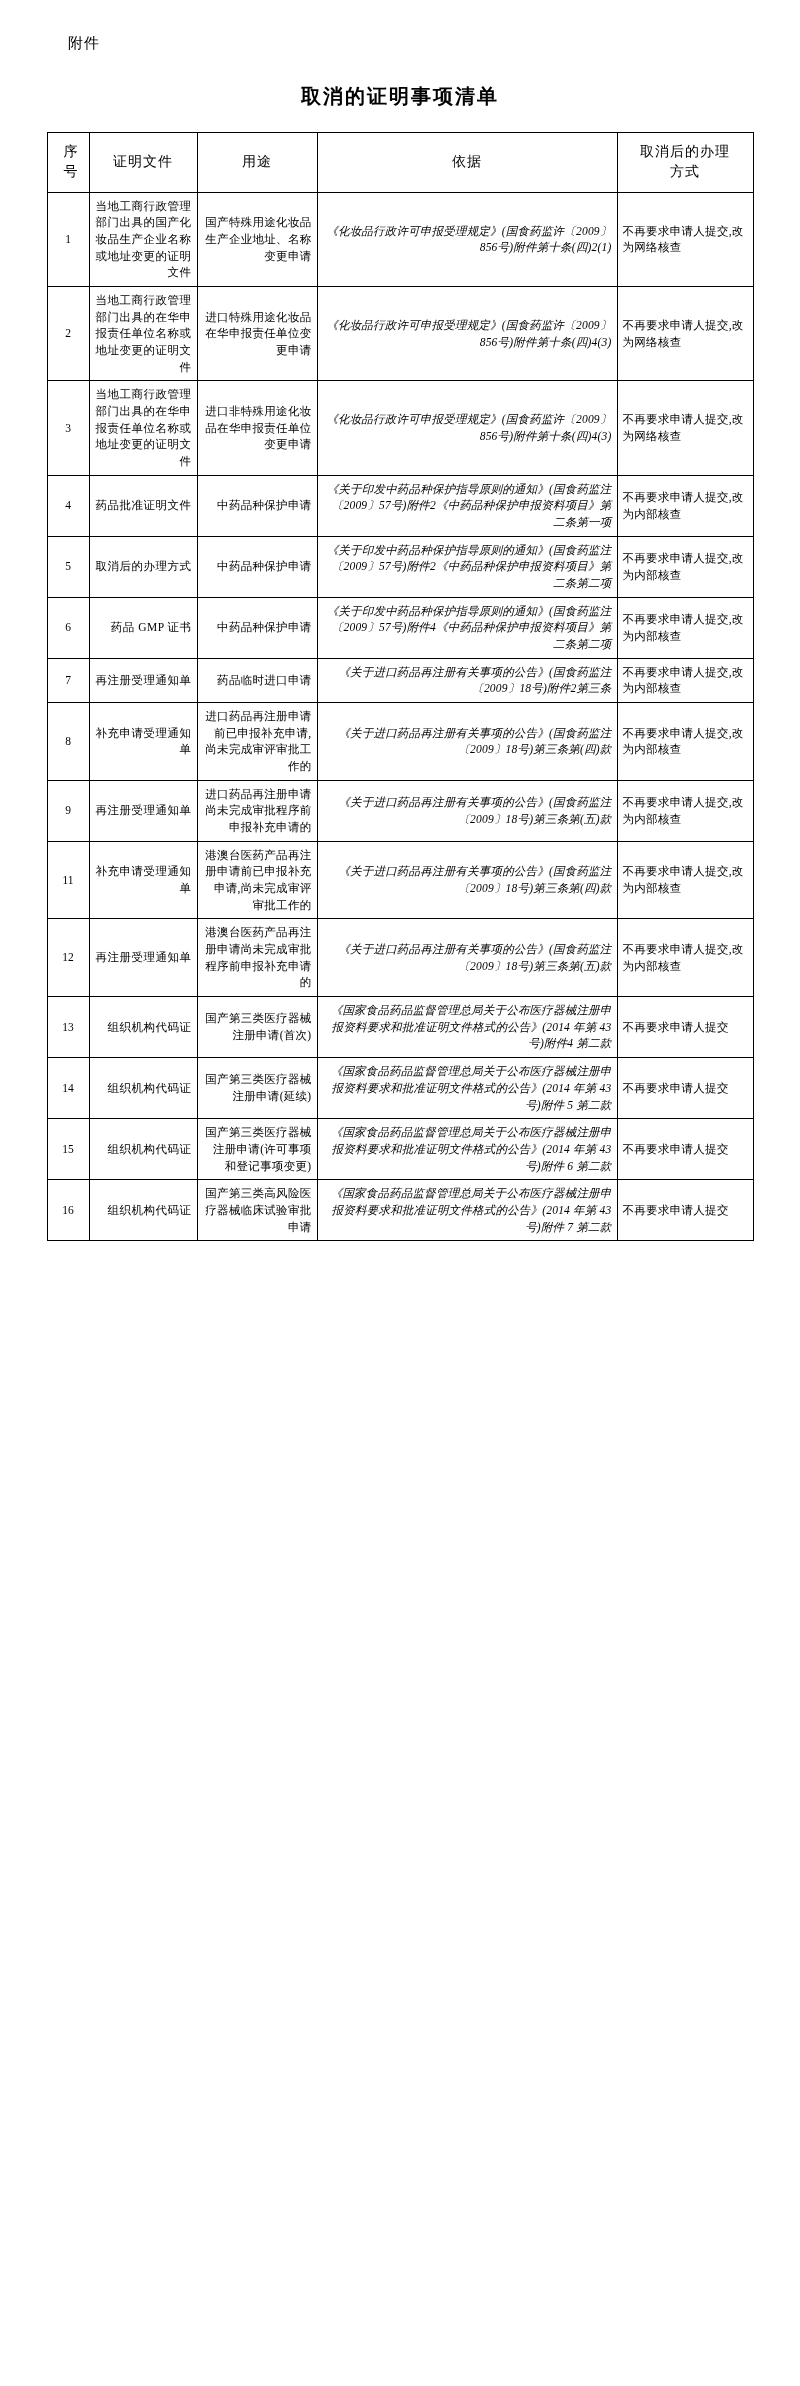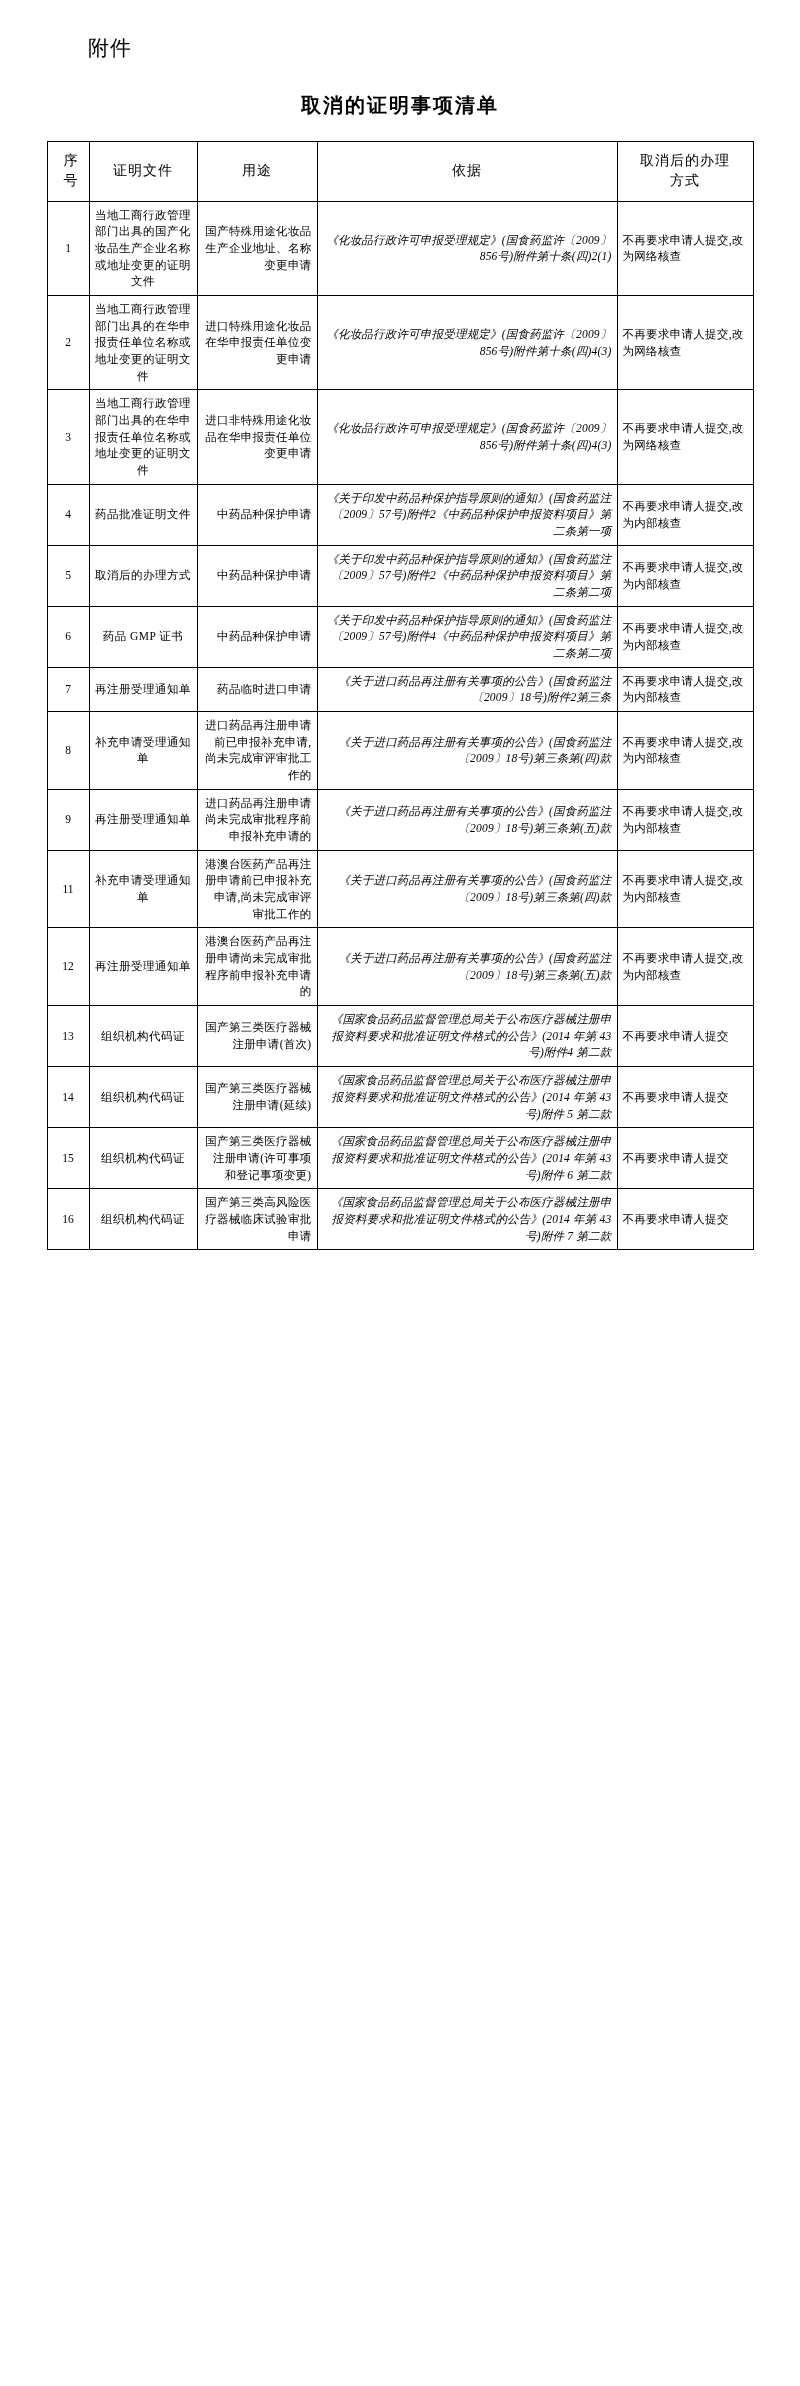--- a/index.html
+++ b/index.html
@@ -14,22 +14,22 @@
     color: #000000;
   }
   .page {
     position: relative;
     width: 800px;
     min-height: 2386px;
     box-sizing: border-box;
     padding: 34px 0 20px 0;
   }
   .attachment-label {
-    margin-left: 88px;
-    font-size: 21px;
+    margin-left: 68px;
+    font-size: 15px;
     letter-spacing: 1px;
     font-family: Liberation Sans, sans-serif;
     font-weight: normal;
   }
   .doc-title {
     text-align: center;
     font-size: 20px;
     font-weight: bold;
     letter-spacing: 2px;
     margin: 30px 0 22px 0;
@@ -62,21 +62,21 @@
   col.c-doc   { width: 108px; }
   col.c-use   { width: 120px; }
   col.c-basis { width: 300px; }
   col.c-after { width: 136px; }
 
   td.no-cell {
     text-align: center;
     font-size: 13px;
   }
   td.doc-cell {
-    text-align: center;
+    text-align: right;
     letter-spacing: 0.5px;
   }
   td.use-cell {
     text-align: right;
     letter-spacing: 0.3px;
   }
   td.basis-cell {
     text-align: right;
     letter-spacing: 0.2px;
     font-style: italic;

